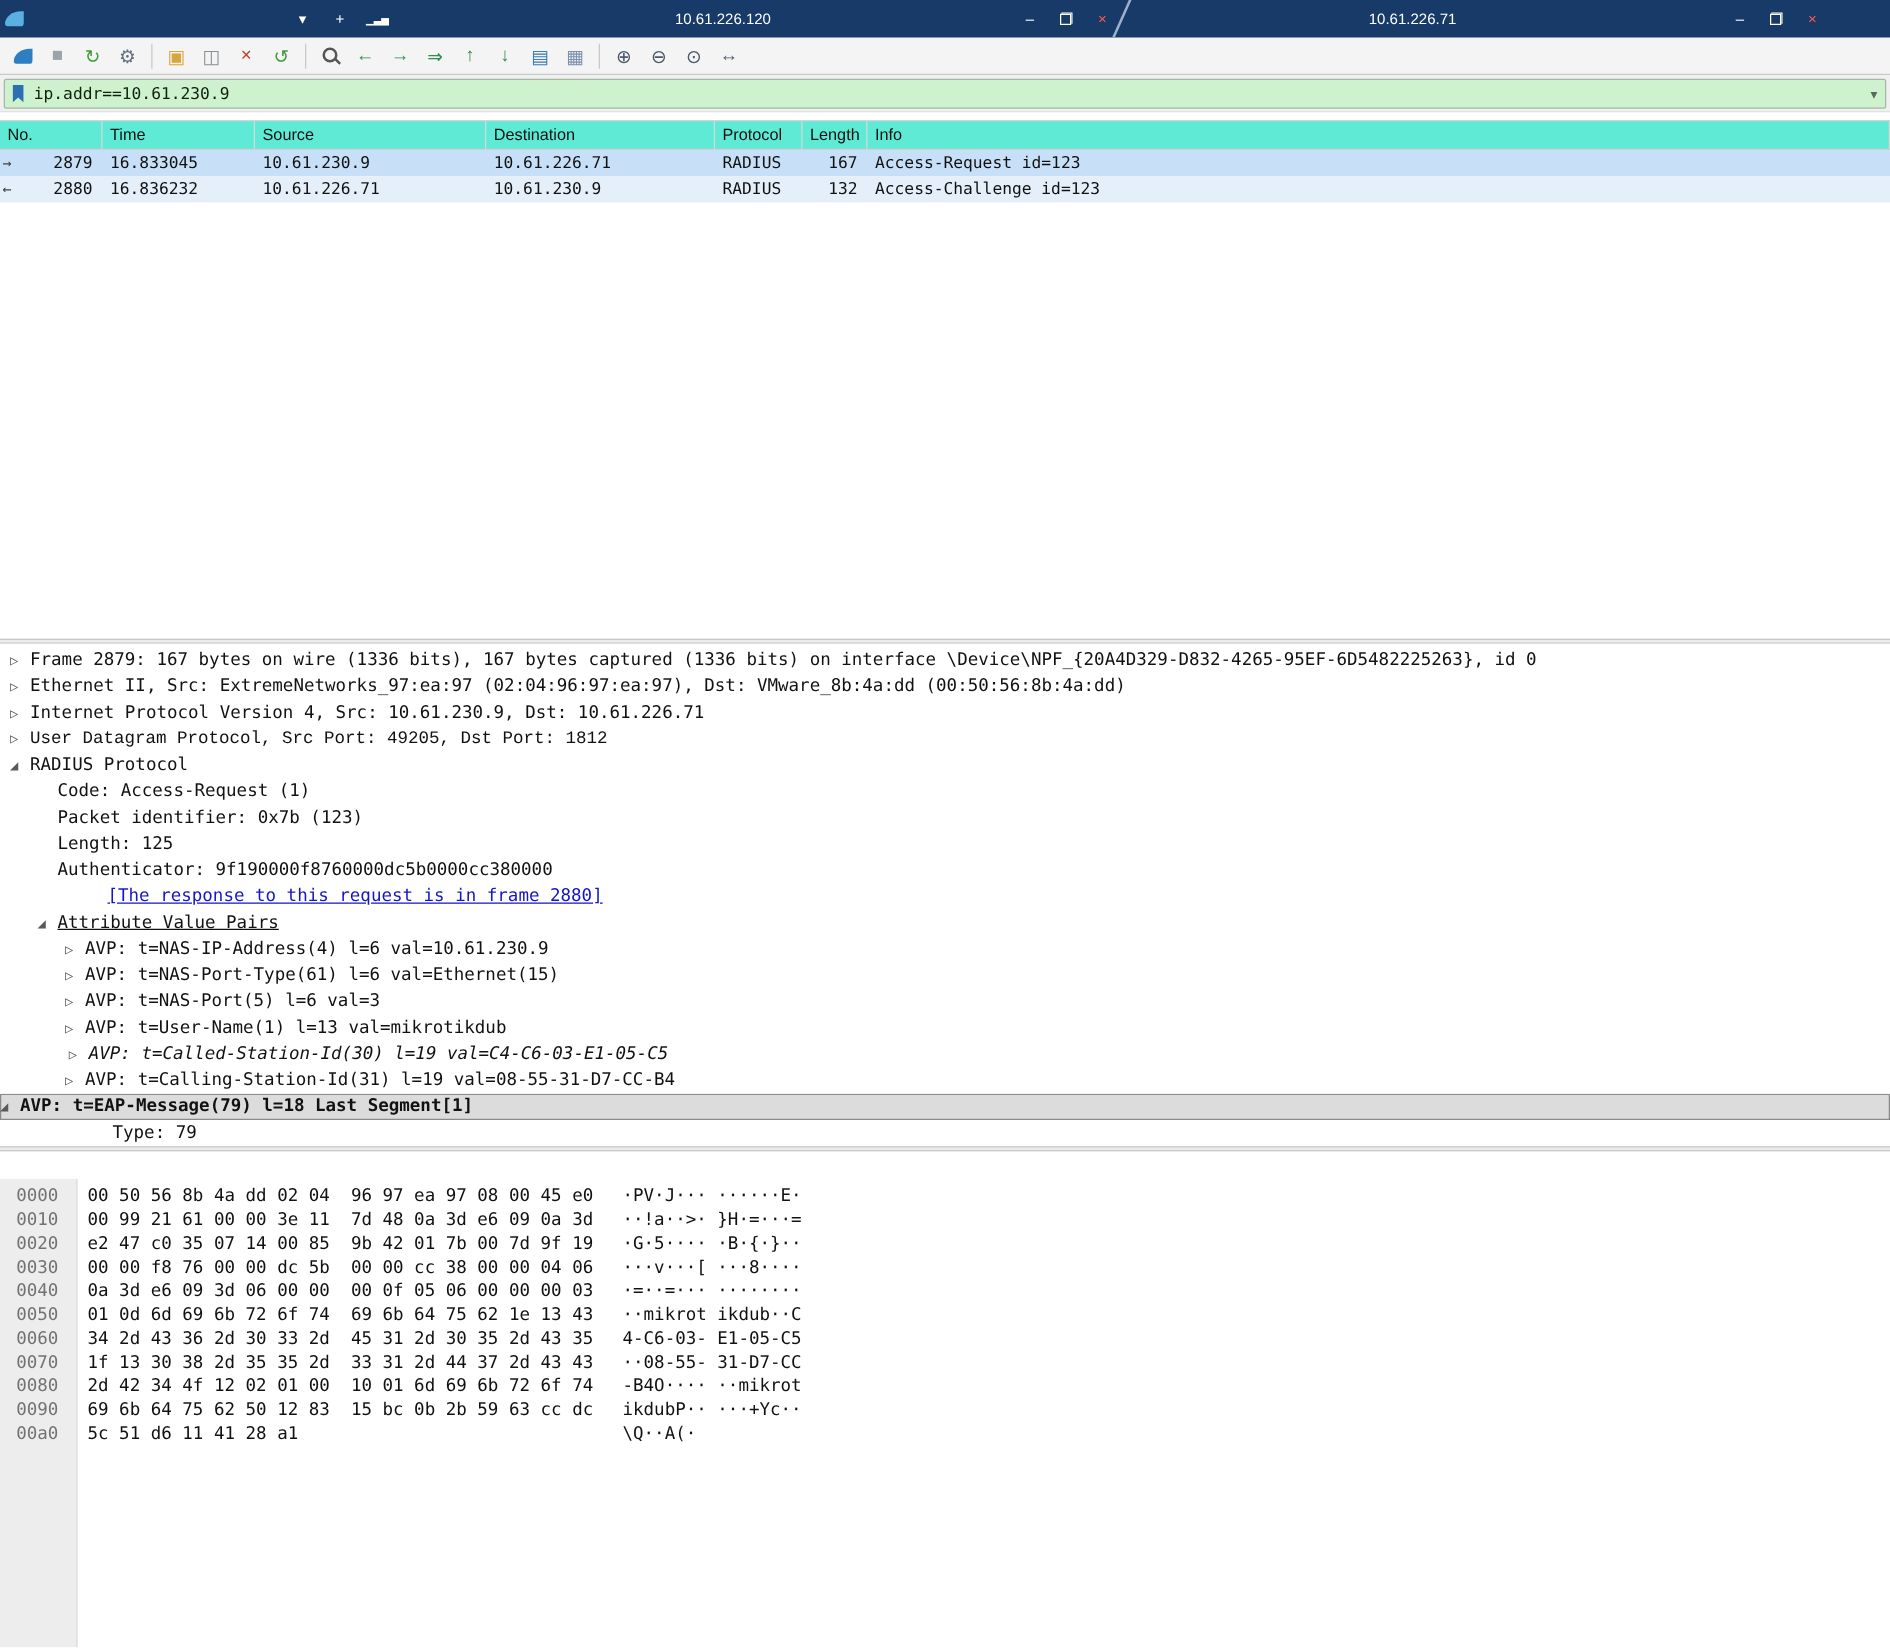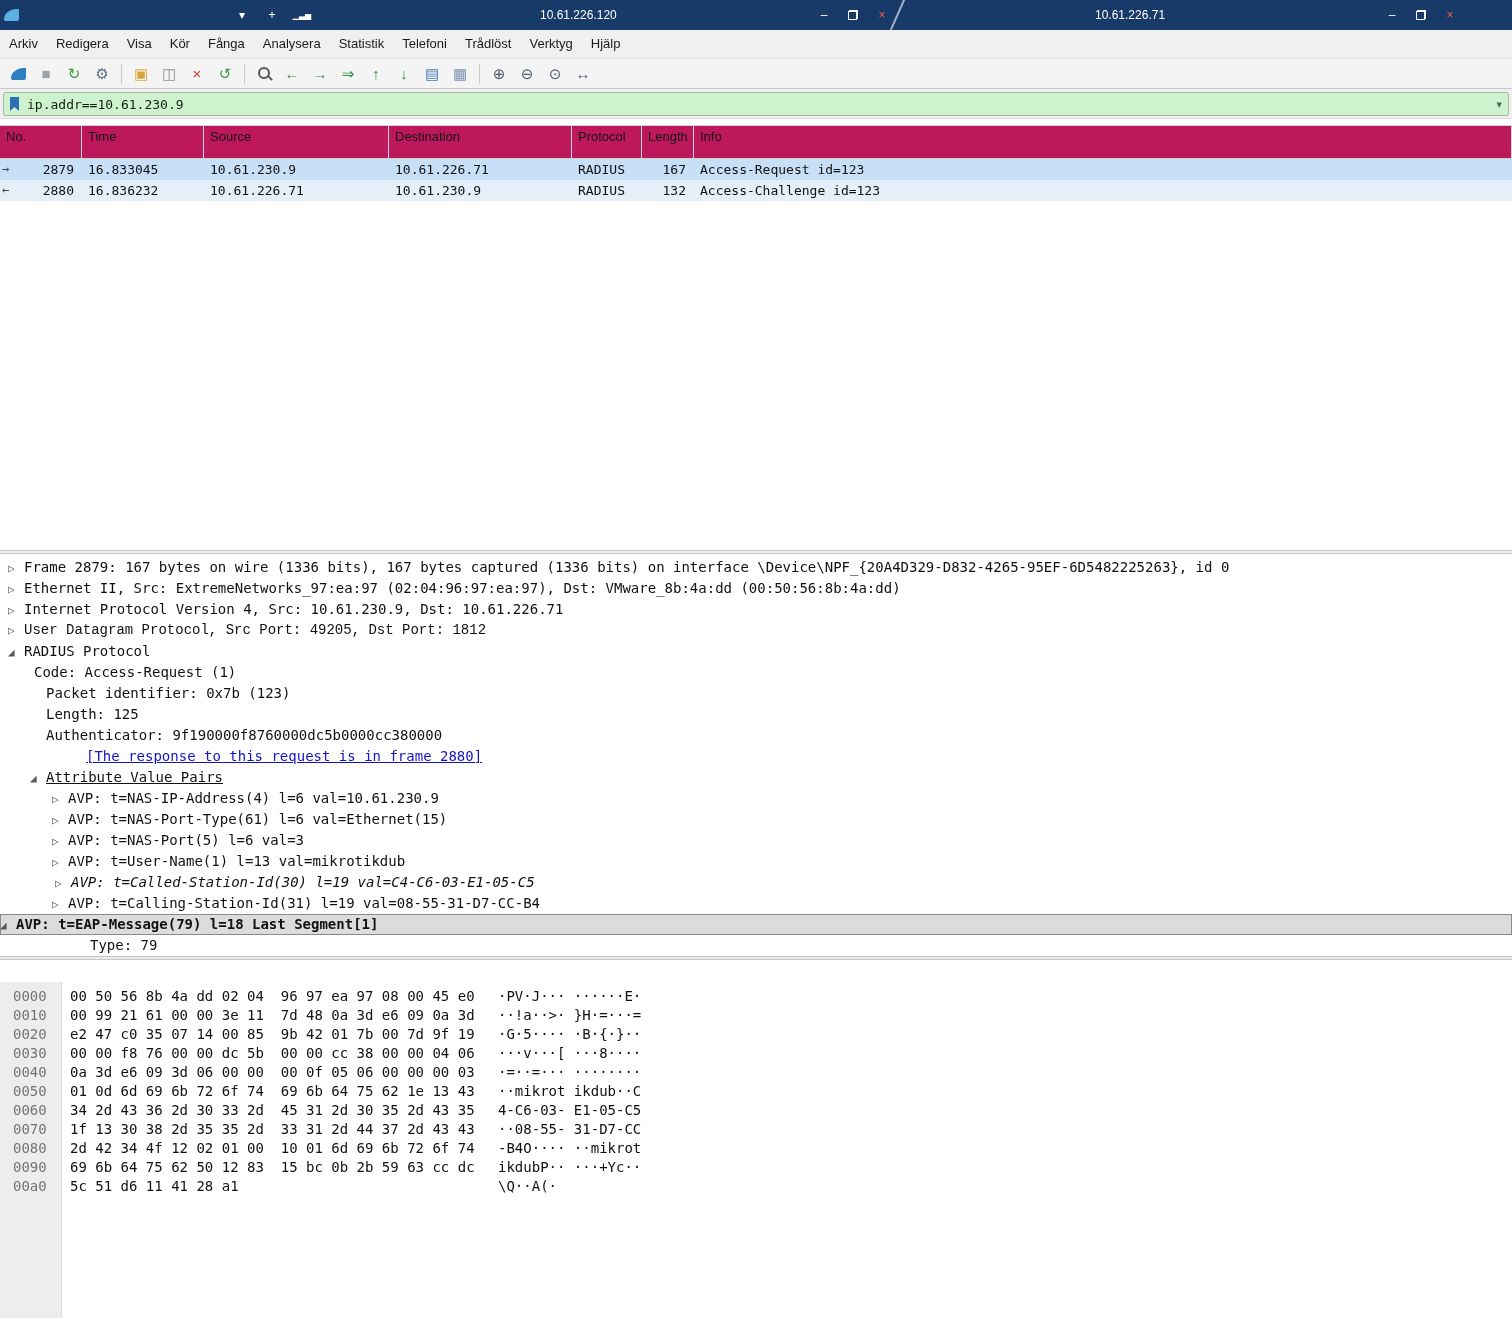--- a/index.html
+++ b/index.html
@@ -48,21 +48,21 @@
 
   
   .filterbar { height:30px; background:#f0f0f0; padding:3px 3px; border-bottom:1px solid #dcdcdc; }
   .filterfield { height:24px; background:var(--filter-valid-bg,#cdf2cd); border:1px solid #a8b6a8; border-radius:2px; display:flex; align-items:center; padding:0 6px; gap:6px; }
   .filterinput { flex:1; background:transparent; border:none; outline:none; font-family:"DejaVu Sans Mono", monospace; font-size:13px; color:#102010; }
   .filter-caret { color:#5a6a5a; font-size:11px; }
 
   .gap { height:6px; background:#fff; }
 
   
-  .plheader { height:34px; background:#be185d; border-top:1px solid #d4d4d4; border-bottom:1px solid #cfcfcf; display:flex; font-size:13px; color:#111; }
+  .plheader { height:24px; background:#5eead4; border-top:1px solid #d4d4d4; border-bottom:1px solid #cfcfcf; display:flex; font-size:13px; color:#111; }
   .plh { padding:3px 0 0 6px; border-right:1px solid #d8d8d8; overflow:hidden; white-space:nowrap; }
   .plbody { height:391px; background:#fff; overflow:hidden; font-family:"DejaVu Sans Mono", monospace; font-size:13px; }
   .prow { height:21px; display:flex; background:var(--udp-row,#e4effa); align-items:center; }
   .prow.sel { background:var(--selected-row,#c8e0f7); }
   .plc { padding-left:6px; overflow:hidden; white-space:nowrap; }
   .col-no { width:82px; } .col-time { width:122px; } .col-source { width:185px; }
   .col-destination { width:183px; } .col-protocol { width:70px; } .col-length { width:52px; text-align:right; padding-right:8px; }
   .col-info { flex:1; }
   .prow .col-no { display:flex; padding-left:2px; }
   .dir-arrow { width:28px; color:#444; font-size:12px; }
@@ -132,33 +132,20 @@
           <span class="wbtn">
             <span class="shape-restore" style="color: rgb(255, 255, 255);"></span>
           </span>
           <span class="wbtn">
             <span class="tb-glyph" style="color: rgb(255, 92, 69);">×</span>
           </span>
         </div>
     </div>
   </div>
 
-  <div class="menubar">
-      <div class="menu-item">Arkiv</div>
-      <div class="menu-item">Redigera</div>
-      <div class="menu-item">Visa</div>
-      <div class="menu-item">Kör</div>
-      <div class="menu-item">Fånga</div>
-      <div class="menu-item">Analysera</div>
-      <div class="menu-item">Statistik</div>
-      <div class="menu-item">Telefoni</div>
-      <div class="menu-item">Trådlöst</div>
-      <div class="menu-item">Verktyg</div>
-      <div class="menu-item">Hjälp</div>
-    </div>
 
   <div class="toolbar">
       <div class="tb-btn">
         <span class="shape-fin" style="color: rgb(45, 127, 193);"></span>
       </div>
       <div class="tb-btn">
         <span class="tb-glyph" style="color: rgb(153, 164, 173);">■</span>
       </div>
       <div class="tb-btn">
         <span class="tb-glyph" style="color: rgb(63, 156, 63);">↻</span>
@@ -266,21 +253,21 @@
     </div>
 
   <div class="splitter"></div>
 
   <div class="details">
       <div class="dline" style="padding-left: 8px;"><span class="expander">▷</span><span class="dtext">Frame 2879: 167 bytes on wire (1336 bits), 167 bytes captured (1336 bits) on interface \Device\NPF_{20A4D329-D832-4265-95EF-6D5482225263}, id 0</span></div>
       <div class="dline" style="padding-left: 8px;"><span class="expander">▷</span><span class="dtext">Ethernet II, Src: ExtremeNetworks_97:ea:97 (02:04:96:97:ea:97), Dst: VMware_8b:4a:dd (00:50:56:8b:4a:dd)</span></div>
       <div class="dline" style="padding-left: 8px;"><span class="expander">▷</span><span class="dtext">Internet Protocol Version 4, Src: 10.61.230.9, Dst: 10.61.226.71</span></div>
       <div class="dline" style="padding-left: 8px; font-family: Liberation Mono, monospace;"><span class="expander">▷</span><span class="dtext">User Datagram Protocol, Src Port: 49205, Dst Port: 1812</span></div>
       <div class="dline" style="padding-left: 8px;"><span class="expander">◢</span><span class="dtext">RADIUS Protocol</span></div>
-      <div class="dline" style="padding-left: 18px;"><span class="expander"></span><span class="dtext">Code: Access-Request (1)</span></div>
+      <div class="dline" style="padding-left: 30px;"><span class="expander"></span><span class="dtext">Code: Access-Request (1)</span></div>
       <div class="dline" style="padding-left: 30px;"><span class="expander"></span><span class="dtext">Packet identifier: 0x7b (123)</span></div>
       <div class="dline" style="padding-left: 30px;"><span class="expander"></span><span class="dtext">Length: 125</span></div>
       <div class="dline" style="padding-left: 30px;"><span class="expander"></span><span class="dtext">Authenticator: 9f190000f8760000dc5b0000cc380000</span></div>
       <div class="dline dlink" style="padding-left: 30px;"><span class="expander"></span><span class="dtext">[The response to this request is in frame 2880]</span></div>
       <div class="dline" style="padding-left: 30px; text-decoration: underline;"><span class="expander">◢</span><span class="dtext">Attribute Value Pairs</span></div>
       <div class="dline" style="padding-left: 52px;"><span class="expander">▷</span><span class="dtext">AVP: t=NAS-IP-Address(4) l=6 val=10.61.230.9</span></div>
       <div class="dline" style="padding-left: 52px;"><span class="expander">▷</span><span class="dtext">AVP: t=NAS-Port-Type(61) l=6 val=Ethernet(15)</span></div>
       <div class="dline" style="padding-left: 52px;"><span class="expander">▷</span><span class="dtext">AVP: t=NAS-Port(5) l=6 val=3</span></div>
       <div class="dline" style="padding-left: 52px;"><span class="expander">▷</span><span class="dtext">AVP: t=User-Name(1) l=13 val=mikrotikdub</span></div>
       <div class="dline" style="padding-left: 55px; font-style: italic;"><span class="expander">▷</span><span class="dtext">AVP: t=Called-Station-Id(30) l=19 val=C4-C6-03-E1-05-C5</span></div>

